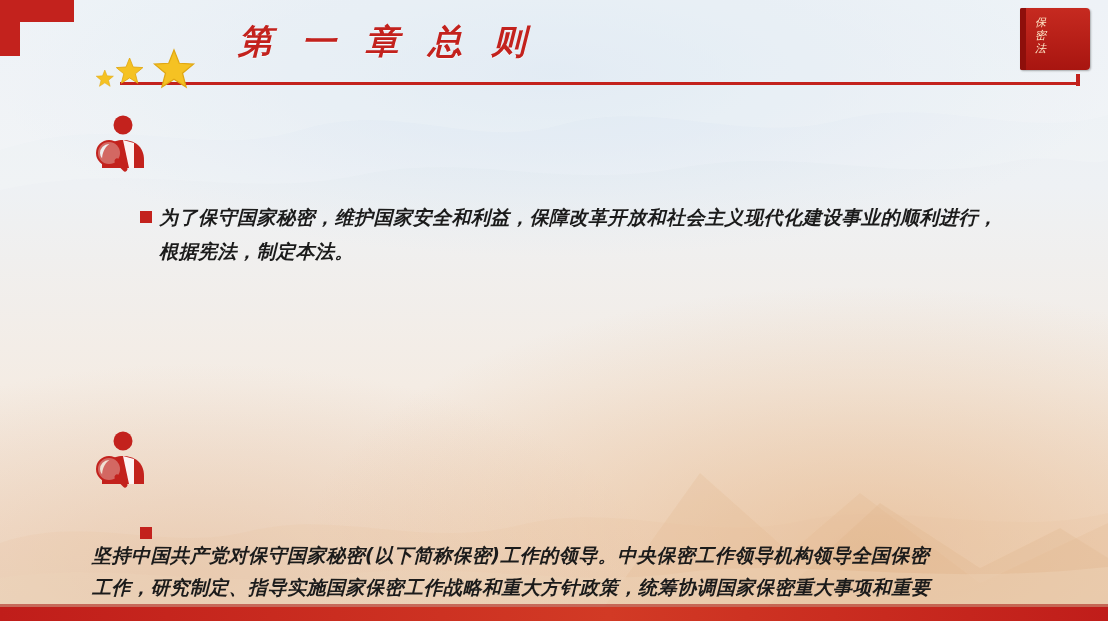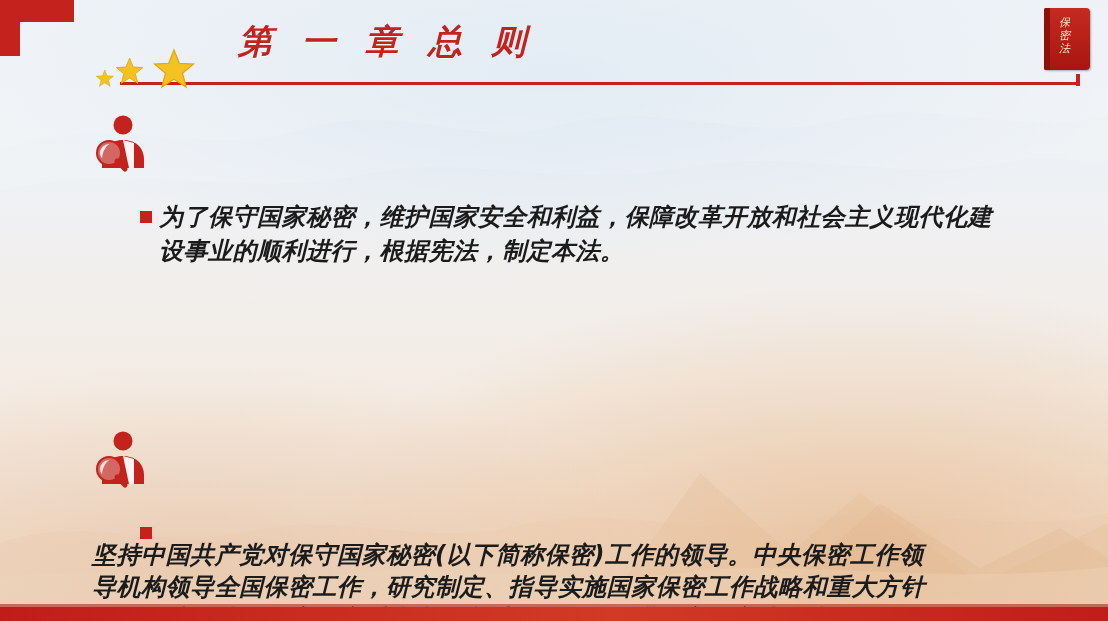--- a/index.html
+++ b/index.html
@@ -111,20 +111,21 @@
     height: 46px;
   }
 
   
   .book-badge {
     position: absolute;
     right: 18px;
     top: 8px;
     width: 46px;
     height: 62px;
+    padding-left: 24px;
   }
   .book-badge .cover {
     position: absolute;
     inset: 0;
     background: linear-gradient(180deg, #c62a20 0%, #a81510 100%);
     border-radius: 2px 4px 4px 2px;
     box-shadow: 1px 1px 2px rgba(0,0,0,.3);
   }
   .book-badge .spine {
     position: absolute;
@@ -160,21 +161,21 @@
     width: 62px;
     height: 62px;
     position: relative;
   }
 
   .para {
     margin-top: 22px;
     display: flex;
     align-items: flex-start;
     color: #1b1b1b;
-    font-size: 24px;
+    font-size: 19px;
     line-height: 34px;
     letter-spacing: .5px;
     font-family: "DejaVu Sans", "Liberation Sans", sans-serif;
     font-weight: bold;
   }
   .bullet-sq {
     flex: 0 0 auto;
     width: 12px;
     height: 12px;
     background: #c3221d;

